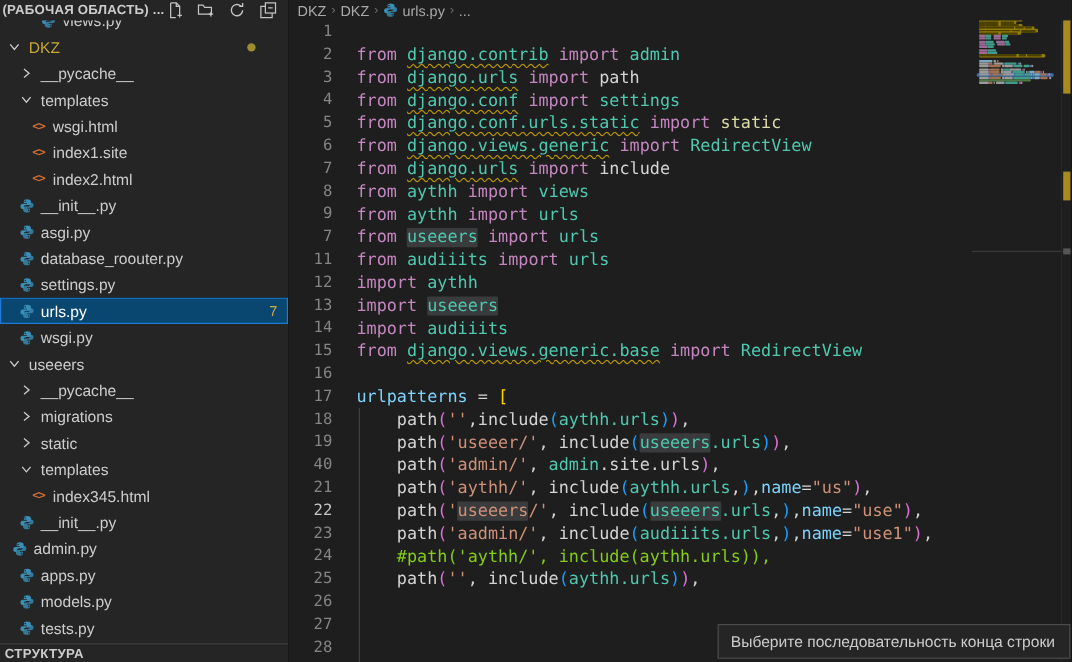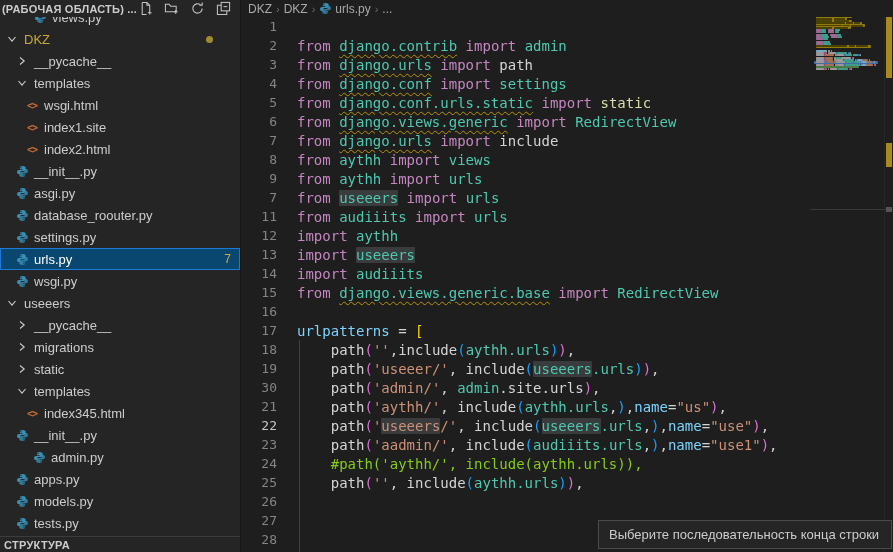--- a/index.html
+++ b/index.html
@@ -252,21 +252,21 @@
             <svg width="13" height="13" viewBox="0 0 16 16">
               <path fill="#3a8fb7" d="M7.9 1.2c-2.1 0-3.1.9-3.1 2.1v1.9h3.2v.8H3.4C2 6 1.3 7.2 1.3 8.6c0 1.4.7 2.6 2.1 2.6h1.5V9.4c0-1.3 1.1-2.1 2.5-2.1h2.6c1.2 0 2-.9 2-2.1V3.3c0-1.2-1.6-2.1-4.1-2.1z"></path>
               <path fill="#3a8fb7" opacity=".8" d="M8.1 14.8c2.1 0 3.1-.9 3.1-2.1v-1.9H8v-.8h4.6c1.4 0 2.1-1.2 2.1-2.6 0-1.4-.7-2.6-2.1-2.6h-1.5v1.8c0 1.3-1.1 2.1-2.5 2.1H6c-1.2 0-2 .9-2 2.1v1.9c0 1.2 1.6 2.1 4.1 2.1z"></path>
               <circle cx="6.2" cy="3.3" r=".8" fill="#1b2b33"></circle>
               <circle cx="9.8" cy="12.7" r=".8" fill="#1b2b33"></circle>
             </svg>
           </span>
           <span class="lbl">__init__.py</span>
           <span class="spacer"></span>
         </div>
-        <div class="trow" style="padding-left: 31px;">
+        <div class="trow" style="padding-left: 8px;">
           <span class="ficon">
             <svg width="13" height="13" viewBox="0 0 16 16">
               <path fill="#3a8fb7" d="M7.9 1.2c-2.1 0-3.1.9-3.1 2.1v1.9h3.2v.8H3.4C2 6 1.3 7.2 1.3 8.6c0 1.4.7 2.6 2.1 2.6h1.5V9.4c0-1.3 1.1-2.1 2.5-2.1h2.6c1.2 0 2-.9 2-2.1V3.3c0-1.2-1.6-2.1-4.1-2.1z"></path>
               <path fill="#3a8fb7" opacity=".8" d="M8.1 14.8c2.1 0 3.1-.9 3.1-2.1v-1.9H8v-.8h4.6c1.4 0 2.1-1.2 2.1-2.6 0-1.4-.7-2.6-2.1-2.6h-1.5v1.8c0 1.3-1.1 2.1-2.5 2.1H6c-1.2 0-2 .9-2 2.1v1.9c0 1.2 1.6 2.1 4.1 2.1z"></path>
               <circle cx="6.2" cy="3.3" r=".8" fill="#1b2b33"></circle>
               <circle cx="9.8" cy="12.7" r=".8" fill="#1b2b33"></circle>
             </svg>
           </span>
           <span class="lbl">admin.py</span>
           <span class="spacer"></span>
@@ -432,21 +432,21 @@
         </div>
         <div class="cline">
           <span class="ln">18</span>
           <span class="lc"><span class="tk-d">    path</span><span class="tk-b2">(</span><span class="tk-str">''</span><span class="tk-d">,</span><span class="tk-d">include</span><span class="tk-b3">(</span><span class="tk-mod">aythh.urls</span><span class="tk-b3">)</span><span class="tk-b2">)</span><span class="tk-d">,</span></span>
         </div>
         <div class="cline">
           <span class="ln">19</span>
           <span class="lc"><span class="tk-d">    path</span><span class="tk-b2">(</span><span class="tk-str">'useeer/'</span><span class="tk-d">, </span><span class="tk-d">include</span><span class="tk-b3">(</span><span class="tk-mod tk-hl">useeers</span><span class="tk-mod">.urls</span><span class="tk-b3">)</span><span class="tk-b2">)</span><span class="tk-d">,</span></span>
         </div>
         <div class="cline">
-          <span class="ln">30</span>
+          <span class="ln">40</span>
           <span class="lc"><span class="tk-d">    path</span><span class="tk-b2">(</span><span class="tk-str">'admin/'</span><span class="tk-d">, </span><span class="tk-mod">admin</span><span class="tk-d">.site.urls</span><span class="tk-b2">)</span><span class="tk-d">,</span></span>
         </div>
         <div class="cline">
           <span class="ln">21</span>
           <span class="lc"><span class="tk-d">    path</span><span class="tk-b2">(</span><span class="tk-str">'aythh/'</span><span class="tk-d">, </span><span class="tk-d">include</span><span class="tk-b3">(</span><span class="tk-mod">aythh.urls</span><span class="tk-d">,</span><span class="tk-b3">)</span><span class="tk-d">,</span><span class="tk-var">name</span><span class="tk-d">=</span><span class="tk-str">"us"</span><span class="tk-b2">)</span><span class="tk-d">,</span></span>
         </div>
         <div class="cline">
           <span class="ln cur">22</span>
           <span class="lc"><span class="tk-d">    path</span><span class="tk-b2">(</span><span class="tk-str">'</span><span class="tk-str tk-hl">useeers</span><span class="tk-str">/'</span><span class="tk-d">, </span><span class="tk-d">include</span><span class="tk-b3">(</span><span class="tk-mod tk-hl">useeers</span><span class="tk-mod">.urls</span><span class="tk-d">,</span><span class="tk-b3">)</span><span class="tk-d">,</span><span class="tk-var">name</span><span class="tk-d">=</span><span class="tk-str">"use"</span><span class="tk-b2">)</span><span class="tk-d">,</span></span>
         </div>

